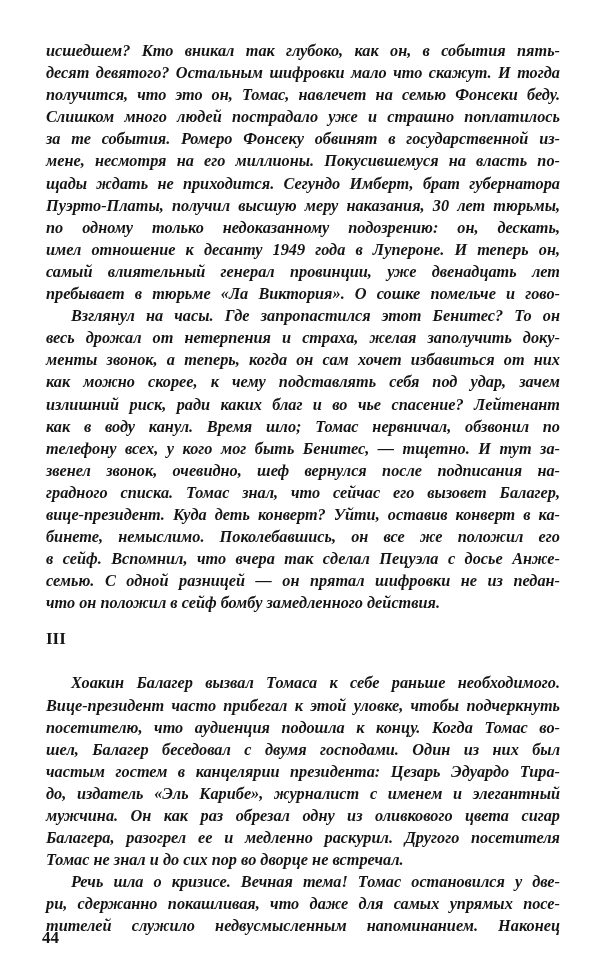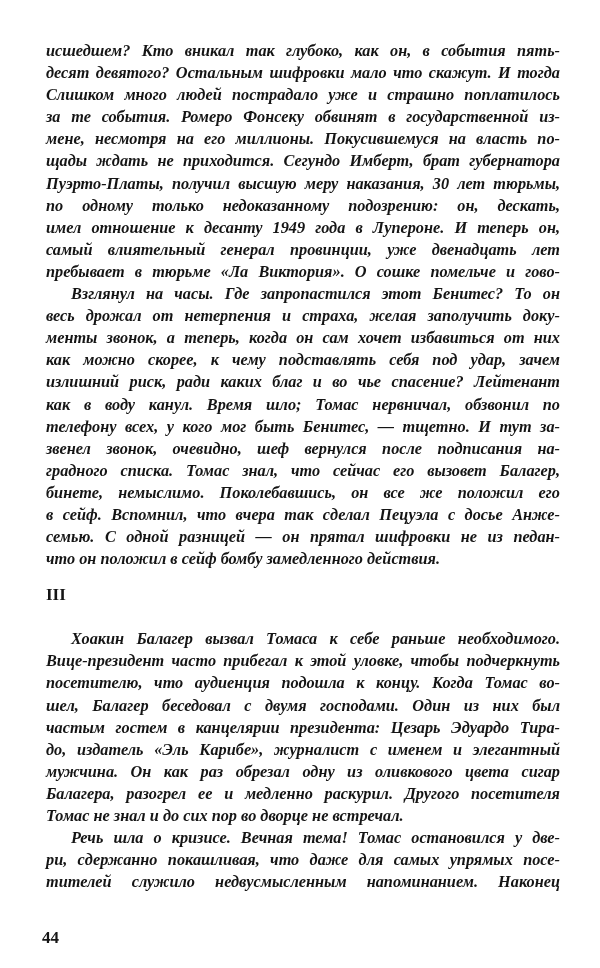--- a/index.html
+++ b/index.html
@@ -26,40 +26,42 @@
     font-size: 17px; font-weight: bold; color: #151515;
   }
 </style>
 </head>
 <body>
 
 <div class="page">
   <div>
       <span class="line">исшедшем? Кто вникал так глубоко, как он, в события пять-</span>
       <span class="line">десят девятого? Остальным шифровки мало что скажут. И тогда</span>
+      <span class="line">получится, что это он, Томас, навлечет на семью Фонсеки беду.</span>
       <span class="line">Слишком много людей пострадало уже и страшно поплатилось</span>
       <span class="line">за те события. Ромеро Фонсеку обвинят в государственной из-</span>
       <span class="line">мене, несмотря на его миллионы. Покусившемуся на власть по-</span>
       <span class="line">щады ждать не приходится. Сегундо Имберт, брат губернатора</span>
       <span class="line">Пуэрто-Платы, получил высшую меру наказания, 30 лет тюрьмы,</span>
       <span class="line">по одному только недоказанному подозрению: он, дескать,</span>
       <span class="line">имел отношение к десанту 1949 года в Лупероне. И теперь он,</span>
       <span class="line">самый влиятельный генерал провинции, уже двенадцать лет</span>
       <span class="line">пребывает в тюрьме «Ла Виктория». О сошке помельче и гово-</span>
     </div>
   <div>
       <span class="line indent">Взглянул на часы. Где запропастился этот Бенитес? То он</span>
       <span class="line">весь дрожал от нетерпения и страха, желая заполучить доку-</span>
       <span class="line">менты звонок, а теперь, когда он сам хочет избавиться от них</span>
       <span class="line">как можно скорее, к чему подставлять себя под удар, зачем</span>
       <span class="line">излишний риск, ради каких благ и во чье спасение? Лейтенант</span>
       <span class="line">как в воду канул. Время шло; Томас нервничал, обзвонил по</span>
       <span class="line">телефону всех, у кого мог быть Бенитес, — тщетно. И тут за-</span>
       <span class="line">звенел звонок, очевидно, шеф вернулся после подписания на-</span>
       <span class="line">градного списка. Томас знал, что сейчас его вызовет Балагер,</span>
+      <span class="line">вице-президент. Куда деть конверт? Уйти, оставив конверт в ка-</span>
       <span class="line">бинете, немыслимо. Поколебавшись, он все же положил его</span>
       <span class="line">в сейф. Вспомнил, что вчера так сделал Пецуэла с досье Анже-</span>
       <span class="line">семью. С одной разницей — он прятал шифровки не из педан-</span>
       <span class="line last">что он положил в сейф бомбу замедленного действия.</span>
     </div>
   <div class="heading">III</div>
   <div>
       <span class="line indent">Хоакин Балагер вызвал Томаса к себе раньше необходимого.</span>
       <span class="line">Вице-президент часто прибегал к этой уловке, чтобы подчеркнуть</span>
       <span class="line">посетителю, что аудиенция подошла к концу. Когда Томас во-</span>

